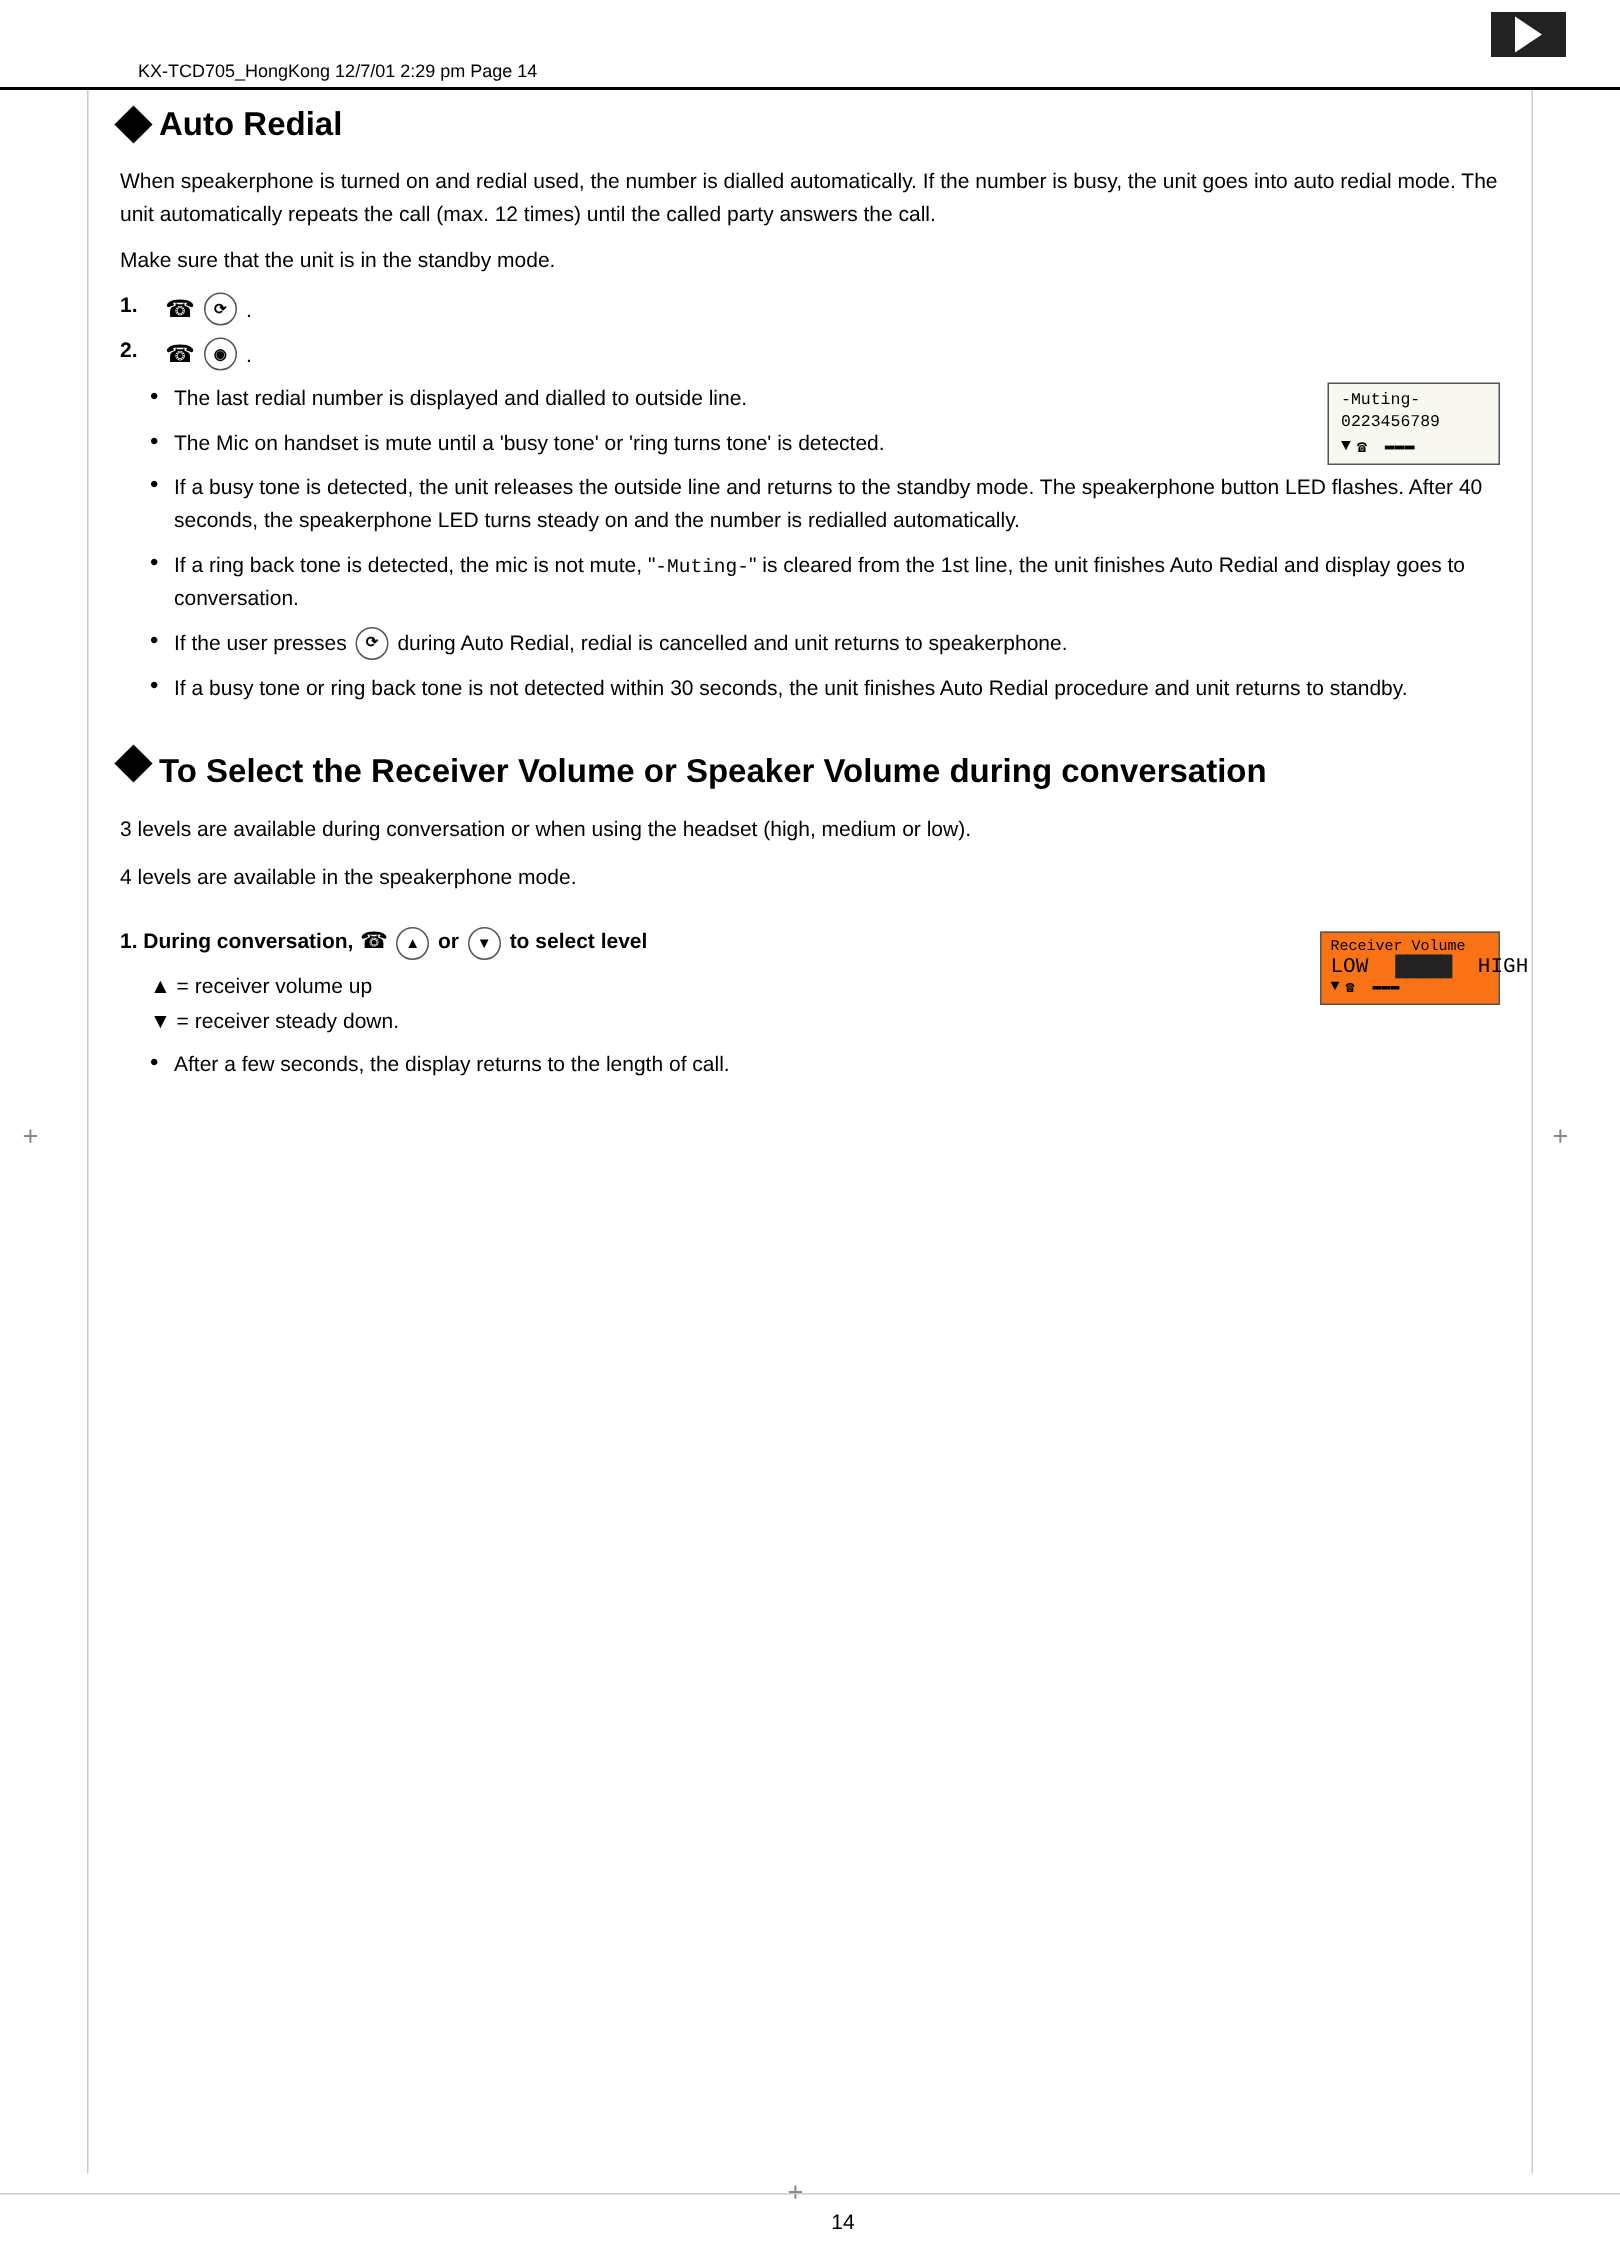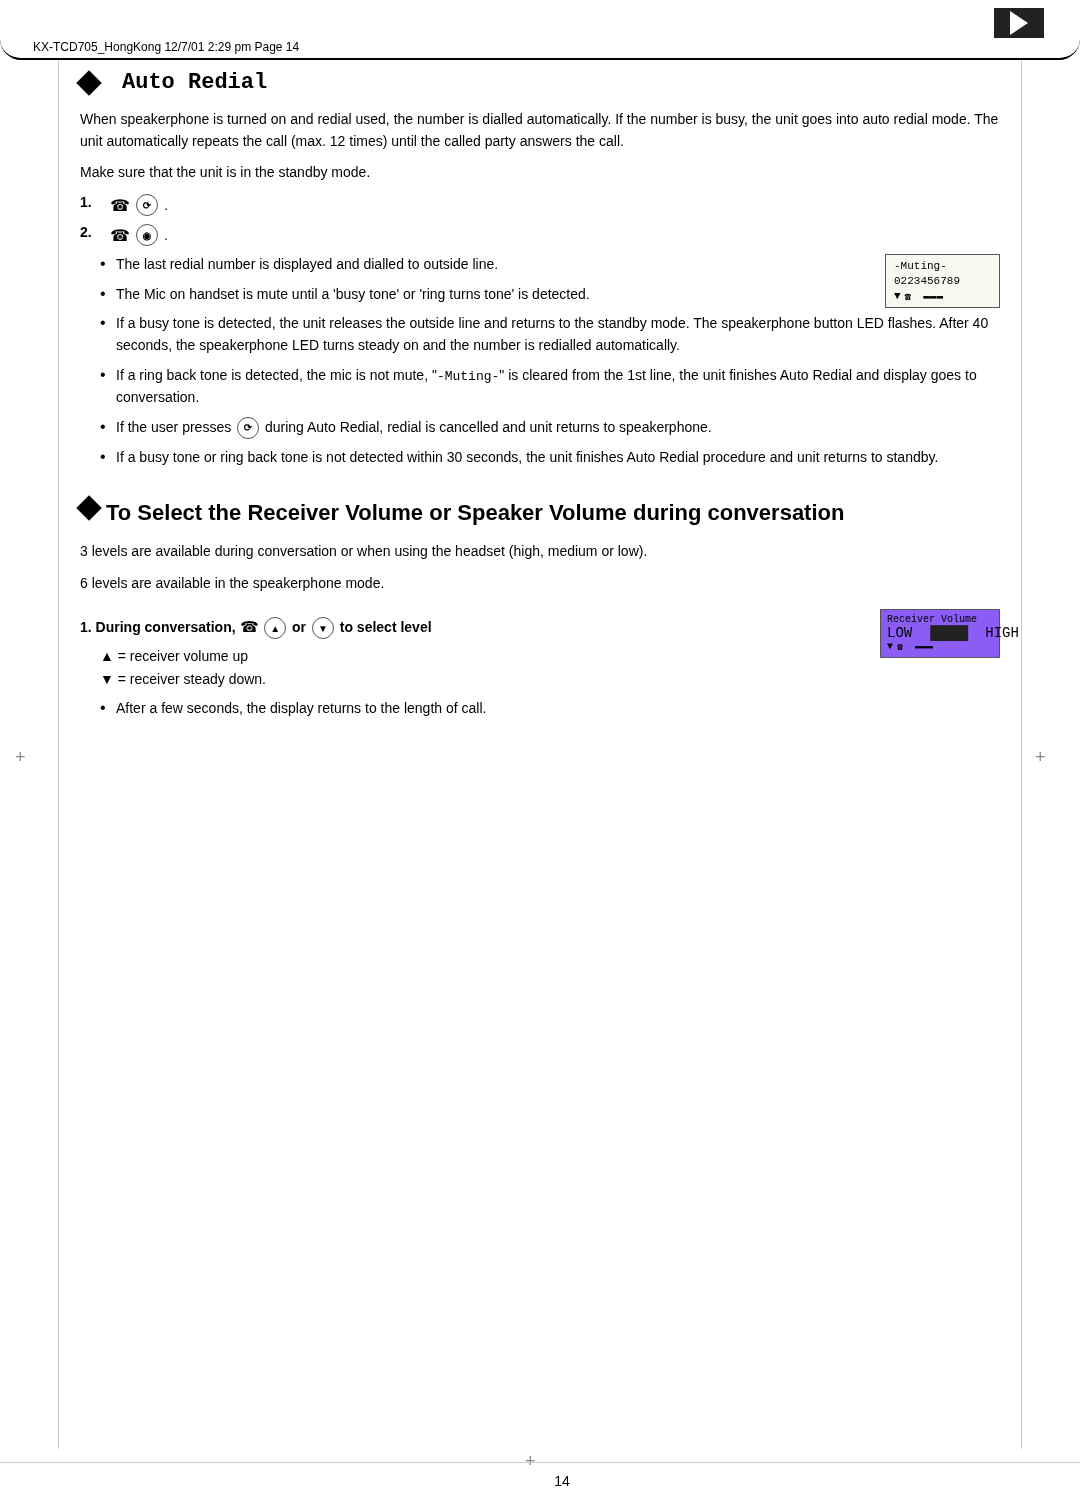--- a/index.html
+++ b/index.html
@@ -25,22 +25,21 @@
     
     .header {
       position: absolute;
       top: 0;
       left: 0;
       right: 0;
       height: 60px;
       border-bottom: 2px solid #000;
       display: flex;
       align-items: flex-end;
-      padding: 0 80px 4px 33px;
-      border-radius: 21px;
+      padding: 0 80px 4px 92px;
     }
 
     .header-text {
       font-size: 12px;
       color: #000;
     }
 
     
     .arrow-indicator {
       position: absolute;
@@ -89,22 +88,21 @@
       bottom: 80px;
     }
 
     
     .section-title {
       font-size: 22px;
       font-weight: bold;
       margin-bottom: 14px;
       display: flex;
       align-items: center;
-      gap: 24px;
-      font-family: Liberation Mono, monospace;
+      gap: 8px;
     }
 
     .diamond-icon {
       width: 18px;
       height: 18px;
       background: #000;
       transform: rotate(45deg);
       display: inline-block;
       flex-shrink: 0;
     }
@@ -386,21 +384,21 @@
     </div>
 
     <div class="section2">
 
       <div class="section2-title">
         <span class="diamond-icon"></span>
         <span class="section2-title-text">To Select the Receiver Volume or Speaker Volume during conversation</span>
       </div>
 
       <p class="body-text">3 levels are available during conversation or when using the headset (high, medium or low).</p>
-      <p class="body-text">6 levels are available in the speakerphone mode.</p>
+      <p class="body-text">4 levels are available in the speakerphone mode.</p>
 
       <div style="position:relative; display:flex; align-items:flex-start;">
 
         <div style="flex:1;">
           <div class="step-bold">
             <strong>1.</strong>
             <strong> During conversation, </strong>
             <span class="handset-icon" style="font-size:15px;">☎</span>
             <span class="btn-icon">▲</span>
             <strong> or </strong>
@@ -417,21 +415,21 @@
 
           <div class="bullet-list">
             <div class="bullet-item">
               <span class="bullet-dot">•</span>
               <span class="bullet-text">After a few seconds, the display returns to the length of call.</span>
             </div>
           </div>
         </div>
 
         <div style="margin-left:20px; margin-top:4px;">
-          <div style="border:1.5px solid #555; padding:4px 6px; font-family:'Courier New',monospace; font-size:10px; background:#8b5cf6; width:120px;">
+          <div style="border:1.5px solid #555; padding:4px 6px; font-family:'Courier New',monospace; font-size:10px; background:#f97316; width:120px;margin-top:11px;">
             <div style="white-space:nowrap; font-size:10px;">Receiver Volume</div>
             <div style="white-space:nowrap; font-size:14px; display:flex; align-items:center; gap:18px;">
               <span>LOW</span>
               <span style="letter-spacing:-1px; color:#222;">█████</span>
               <span>HIGH</span>
             </div>
             <div style="display:flex; align-items:center; gap:4px; font-size:10px;">
               <span>▼</span>
               <span>☎</span>
               <span style="margin-left:8px;">▬▬▬</span>

